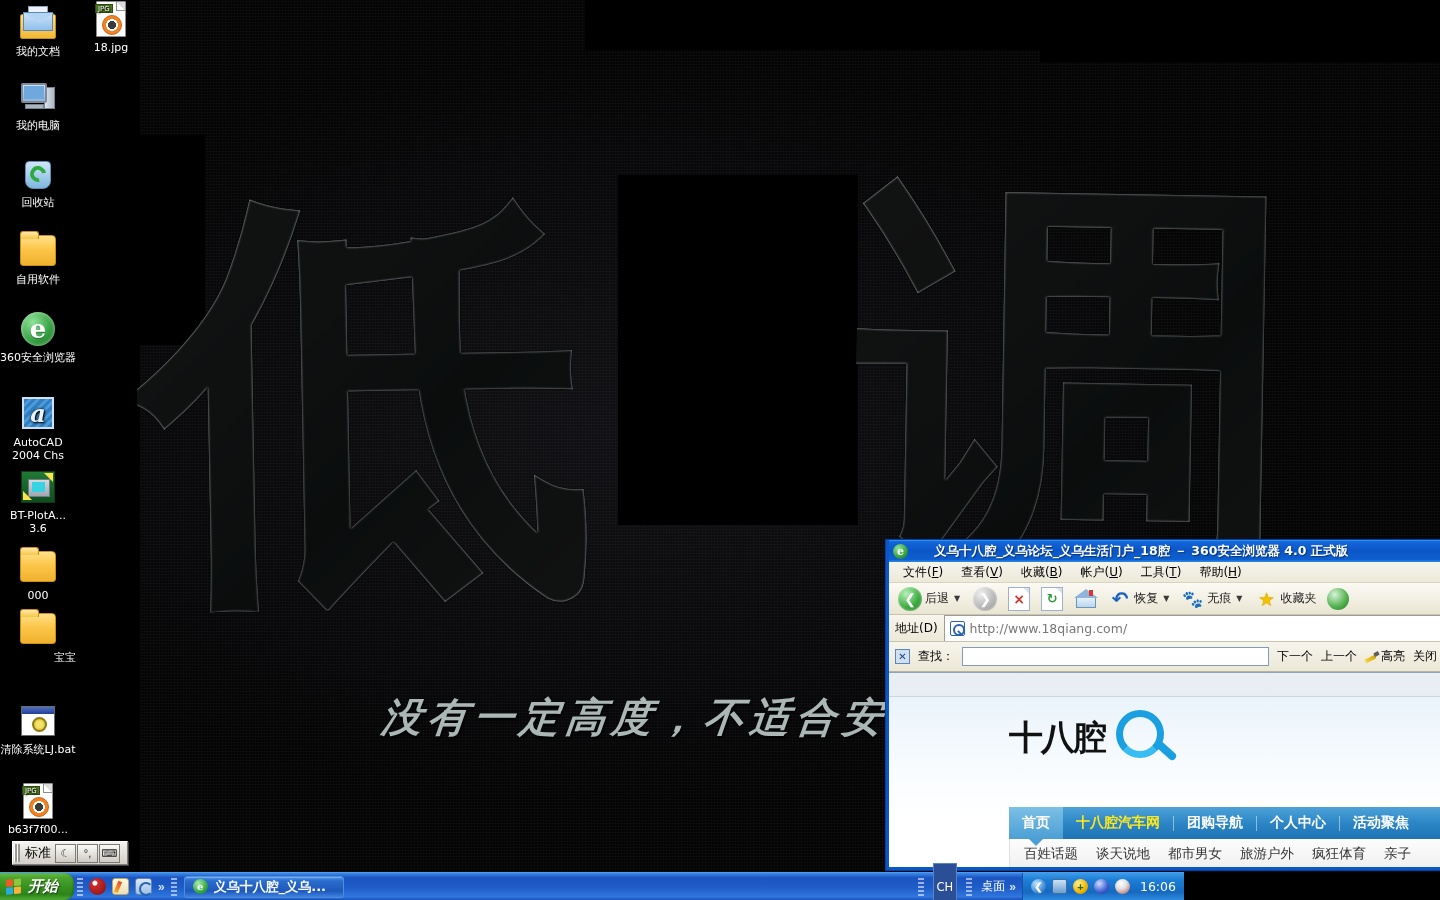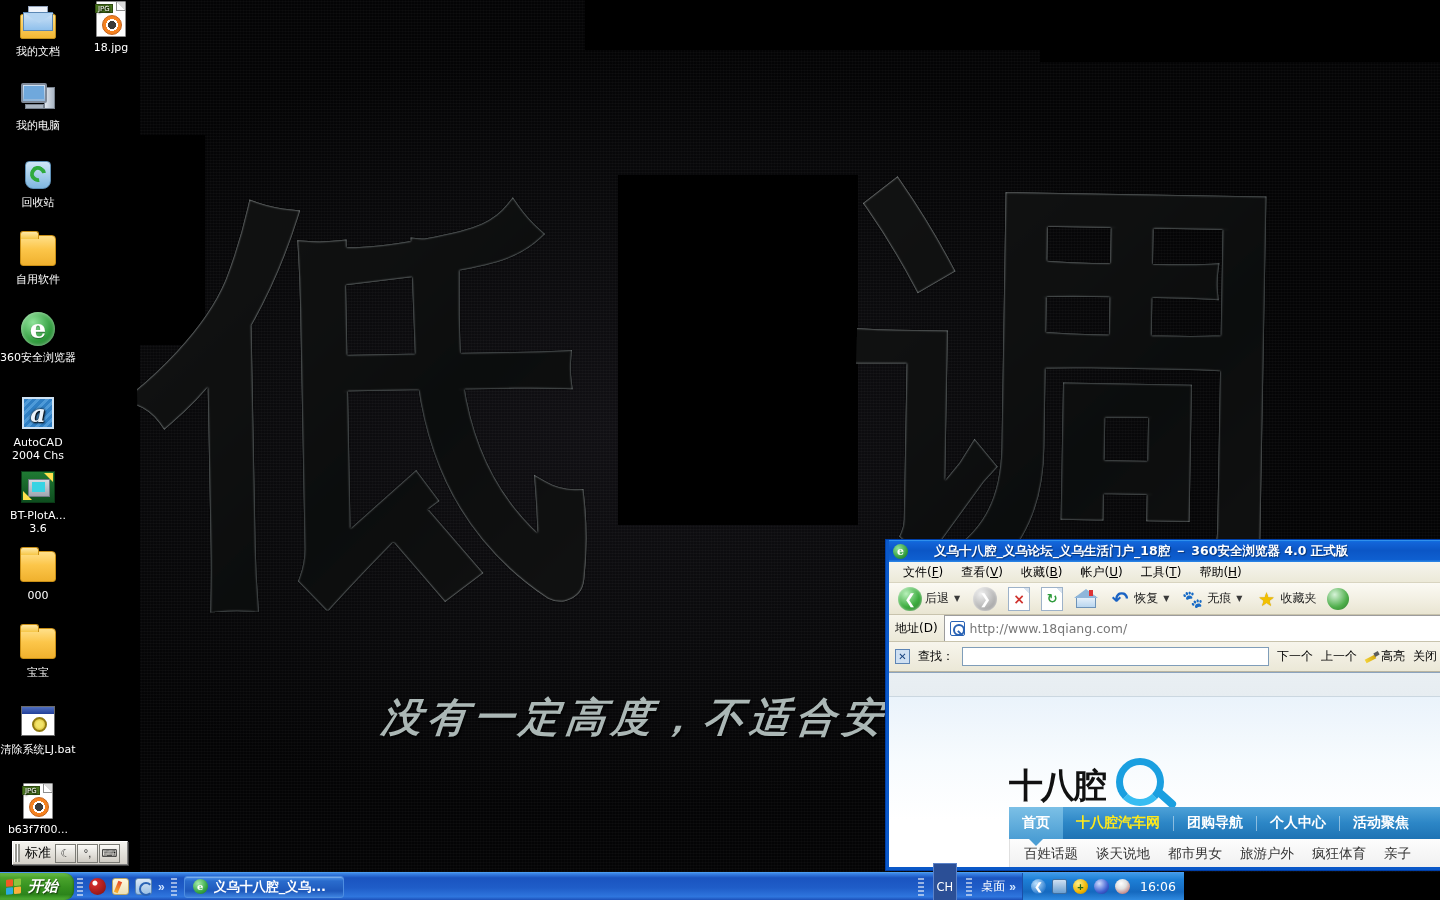--- a/index.html
+++ b/index.html
@@ -238,21 +238,21 @@
 
   
   #page { position:relative; flex:1; background:#fff; overflow:hidden;
     border-top:1px solid #8ba3bd; }
   #page-tabs { height:24px; background:linear-gradient(180deg,#e9eff3,#e7edf1);
     border-bottom:1px solid #cbd7e0; }
   #page-body { position:relative; height:calc(100% - 24px);
     background: linear-gradient(180deg,#eaf3fb 0%, #f7fbfe 38%, #ffffff 72%, #ffffff 100%); }
 
   #logo-area { position:absolute; left:120px; top:14px; display:flex; align-items:flex-start; }
-  #logo-mark { position:relative; width:170px; height:52px;margin-top:48px; }
+  #logo-mark { position:relative; width:170px; height:52px; }
   #logo-cn { position:absolute; left:0; top:4px; font-size:34px; font-weight:900; letter-spacing:-2px;
     color:#111; font-family:"DejaVu Serif","Liberation Serif",serif; white-space:nowrap; }
   #logo-ring { position:absolute; left:107px; top:-1px; width:48px; height:48px; border-radius:50%;
     border:7px solid #1a9fe0; border-bottom-color:#37bdf2; }
   #logo-handle { position:absolute; left:146px; top:36px; width:23px; height:8px; border-radius:4px;
     background:#1a9fe0; transform: rotate(42deg); }
   #logo-text { margin-left:16px; padding-top:6px; }
   #logo-tagline { font-size:16px; color:#222; letter-spacing:3px;
     font-family:"DejaVu Sans","Liberation Sans",sans-serif; }
   #logo-url { margin-top:3px; display:inline-block; background:#f07c12; color:#fff; font-size:11px;
@@ -434,21 +434,21 @@
       <span class="lbl">BT-PlotA... 3.6</span>
     </div>
 
     <div class="dicon" style="left:0px;top:548px;">
       <div class="glyphbox">
           <div class="ic-folder"></div>
         </div>
       <span class="lbl">000</span>
     </div>
 
-    <div class="dicon" style="left:0px;top:625px;">
+    <div class="dicon" style="left:0px;top:610px;text-align:right;">
       <div class="glyphbox">
           <div class="ic-folder"></div>
         </div>
       <span class="lbl">宝宝</span>
     </div>
 
     <div class="dicon" style="left:0px;top:702px;">
       <div class="glyphbox">
         <div class="ic-bat">
             <div class="tbar"></div>

